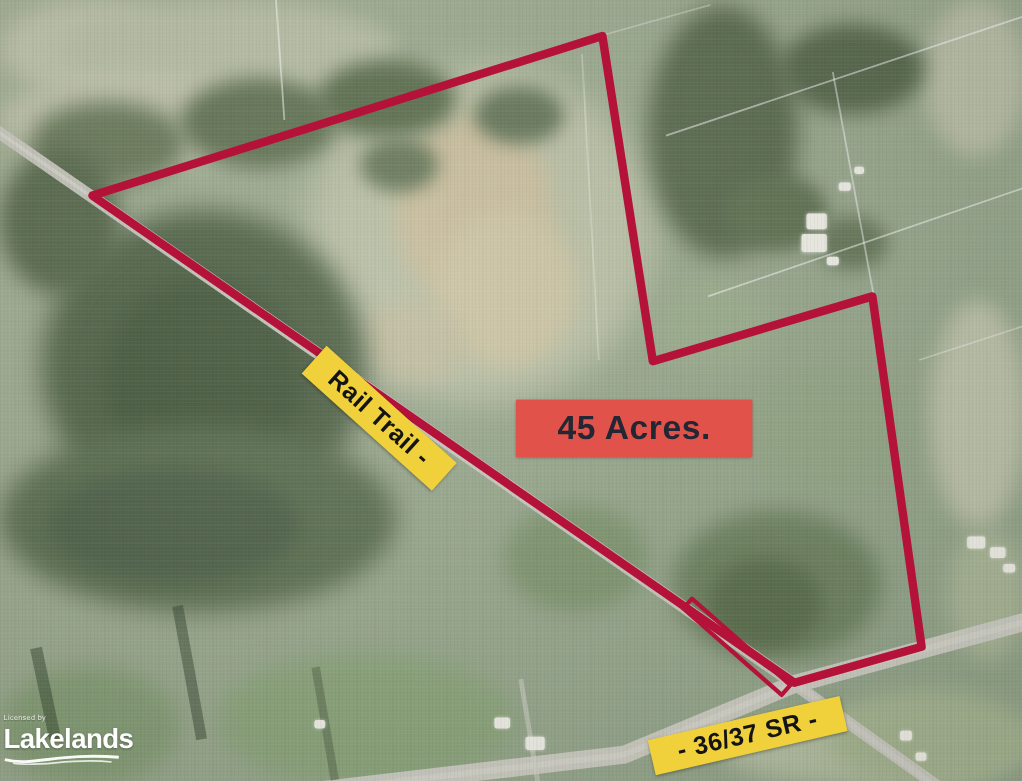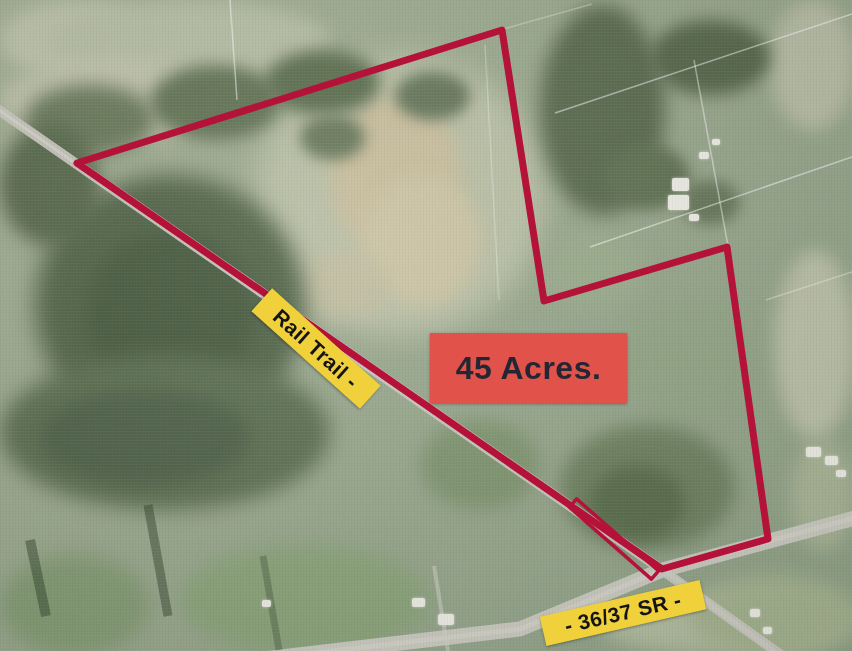--- a/index.html
+++ b/index.html
@@ -27,23 +27,23 @@
     left:243px;top:333px;width:146px;height:31px;
     background:var(--label-yellow,#f0d13c);transform:rotate(42deg);
     font-size:21px;letter-spacing:.5px;
   }
   .label-road{
     left:541px;top:598px;width:164px;height:30px;
     background:var(--label-yellow,#f0d13c);transform:rotate(-13deg);
     font-size:21px;letter-spacing:.5px;
   }
   .label-acres{
-    left:430px;top:333px;width:197px;height:70px;
+    left:430px;top:333px;width:197px;height:48px;
     background:var(--label-red,#e0524a);
-    font-size:32px;color:var(--label-text-dark,#232733);letter-spacing:.5px;
+    font-size:28px;color:var(--label-text-dark,#232733);letter-spacing:.5px;
   }
   .watermark{position:absolute;left:3px;top:596px;width:110px;color:#fff;}
   .wm-prefix{font-size:6px;line-height:7px;opacity:.85;letter-spacing:.3px;text-shadow:0 1px 1px rgba(0,0,0,.4);}
   .wm-brand{font-size:23px;line-height:24px;font-weight:700;letter-spacing:-.5px;text-shadow:0 1px 2px rgba(0,0,0,.35);}
   .wm-wave{display:block;margin-top:-1px;}
 </style>
 </head>
 <body>
 
 <div class="stage">
@@ -129,14 +129,22 @@
   <div class="map-label label-rail">
     <span>Rail Trail -</span>
   </div>
   <div class="map-label label-acres">
     <span>45 Acres.</span>
   </div>
   <div class="map-label label-road">
     <span>- 36/37 SR -</span>
   </div>
 
+  <div class="watermark">
+    <div class="wm-prefix">Licensed by</div>
+    <div class="wm-brand">Lakelands</div>
+    <svg class="wm-wave" width="98" height="14" viewBox="0 0 98 14">
+      <path d="M1 7 C 24 13, 46 1, 96 5" stroke="#ffffff" stroke-width="2.4" fill="none" opacity=".95"></path>
+      <path d="M8 10 C 30 14, 56 5, 90 9" stroke="#ffffff" stroke-width="1.4" fill="none" opacity=".8"></path>
+    </svg>
+  </div>
 
 </div>
 
 </body></html>

